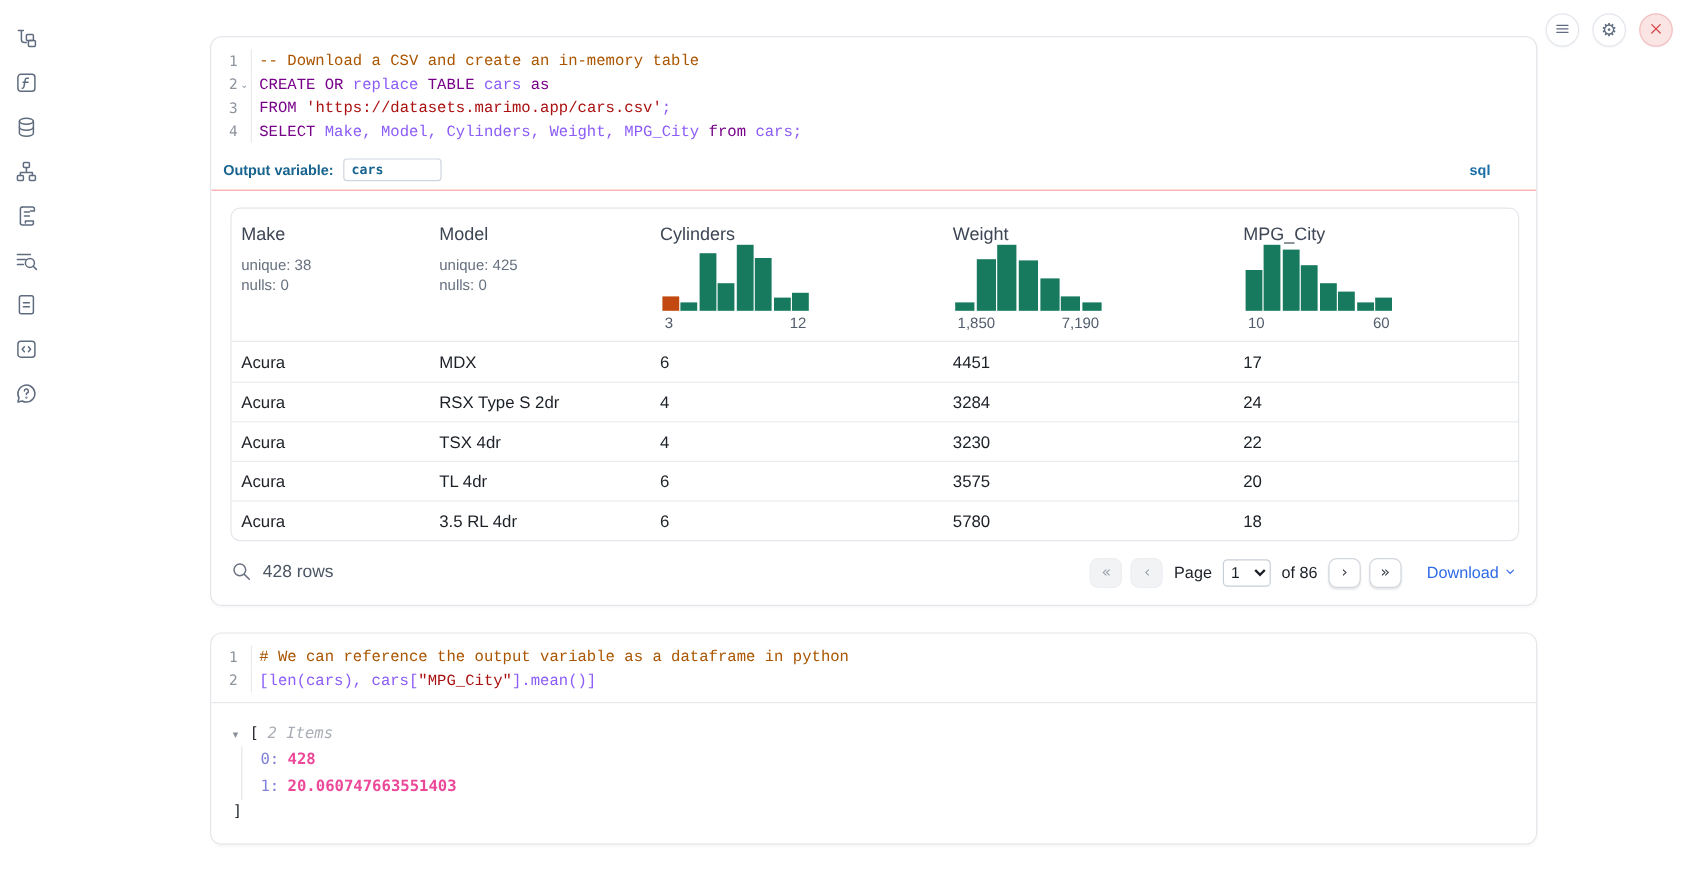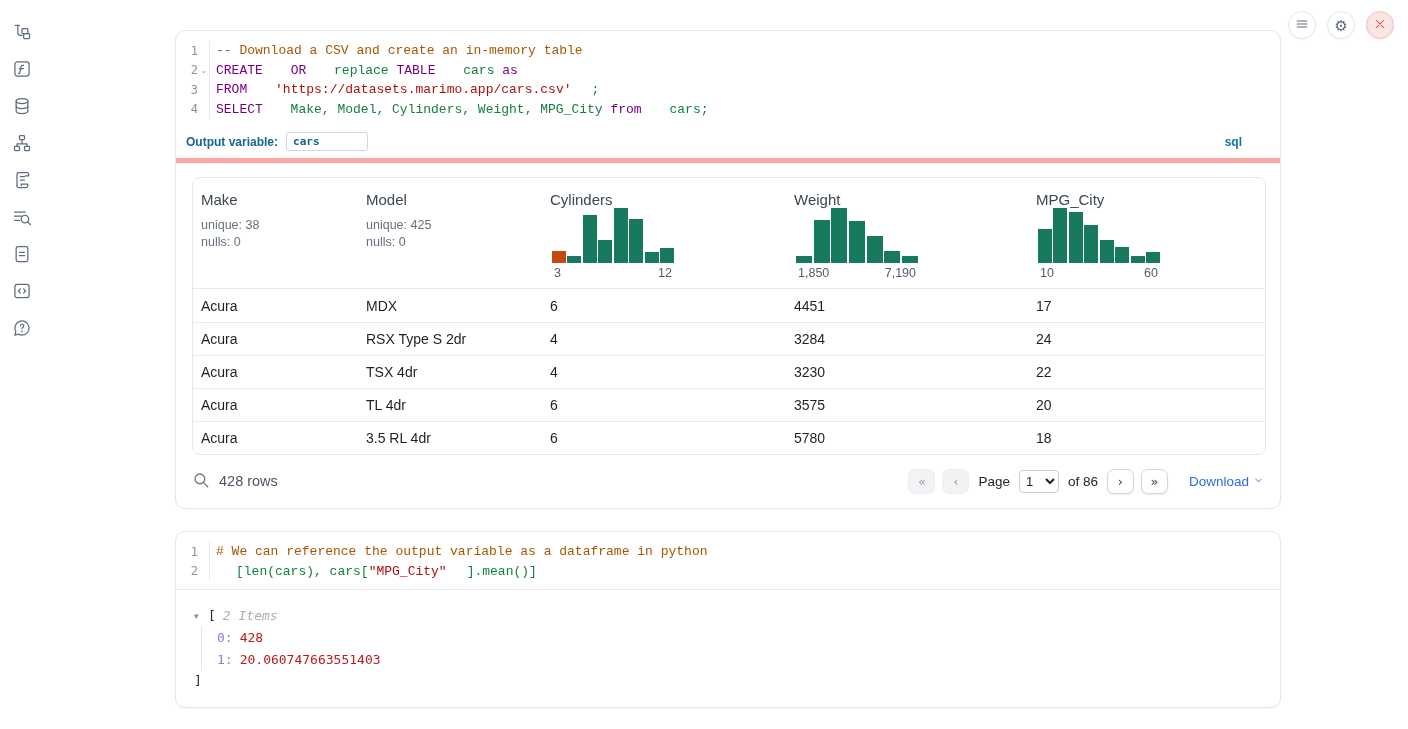--- a/index.html
+++ b/index.html
@@ -33,24 +33,24 @@
   .code-line { display:flex; height:19.5px; align-items:center; }
   .gutter { width:22px; text-align:right; flex:none;
             font-family:"DejaVu Sans Mono", monospace; font-size:12px; color:#8d949e; }
   .fold-col { width:12px; flex:none; text-align:center; font-size:8px; color:#9aa3ad;
               border-right:1px solid #e8eaee; height:100%; line-height:19.5px; margin-right:0; }
   .line-content { padding-left:6px; font-family:Liberation Mono, monospace; font-size:13px;
                   white-space:pre; color:#24292e; }
   .tok-keyword { color:#770088; }
   .tok-string  { color:#aa1111; }
   .tok-comment { color:#aa5500; }
-  .tok-plain   { color:#15803d;margin-left:20px; }
+  .tok-plain   { color:#8b5cf6; }
 
   .outvar-row { display:flex; align-items:center; padding:5px 10px 7px 10px;
-                border-bottom:5px solid #fca5a5; }
+                border-bottom:1px solid #fca5a5; }
   .outvar-label { font-size:12px; font-weight:bold; color:#18648f; margin-right:8px; }
   .outvar-input { width:82px; height:19px; border:1px solid #cfd6dd; border-radius:3px;
                   font-family:"DejaVu Sans Mono", monospace; font-size:11px; font-weight:bold;
                   color:#18648f; padding:0 6px; outline:none; }
   .lang-badge { margin-left:auto; font-size:12px; font-weight:bold; color:#1a6fa8;
                 background:transparent; border:none; cursor:pointer; margin-right:28px; }
 
   .output-region { padding:14px 16px 12px 16px; }
 
   
@@ -91,21 +91,21 @@
   .py-output { border-top:1px solid #e7e9ec; padding:15px 18px 16px 18px;
                font-family:"DejaVu Sans Mono", monospace; font-size:13px; color:#24292f; }
   .tree-head { display:flex; align-items:center; height:21px; }
   .tree-caret { border:none; background:none; cursor:pointer; font-size:9px; color:#8a8f98;
                 width:14px; text-align:left; padding:0; }
   .tree-bracket { color:#24292f; }
   .tree-items-label { font-style:italic; color:#a9aeb6; margin-left:7px; }
   .tree-body { margin-left:7px; border-left:1px solid #e3e5e9; padding-left:15px; }
   .tree-row { height:22.5px; display:flex; align-items:center; }
   .tree-key { color:#7f81d6; margin-right:7px; }
-  .tree-val { color:#b91c1c; font-weight:400; }
+  .tree-val { color:#ec4899; font-weight:700; }
   .tree-close { height:20px; line-height:20px; }
 </style>
 </head>
 <body>
 
 <nav class="sidebar" id="sidebar">
     <button class="sb-btn">
       <span><svg viewBox="0 0 24 24">
           <path d="M4 4h5M7 4v9a3 3 0 0 0 3 3h2"></path>
           <rect x="12" y="8" width="7" height="6" rx="1"></rect>

